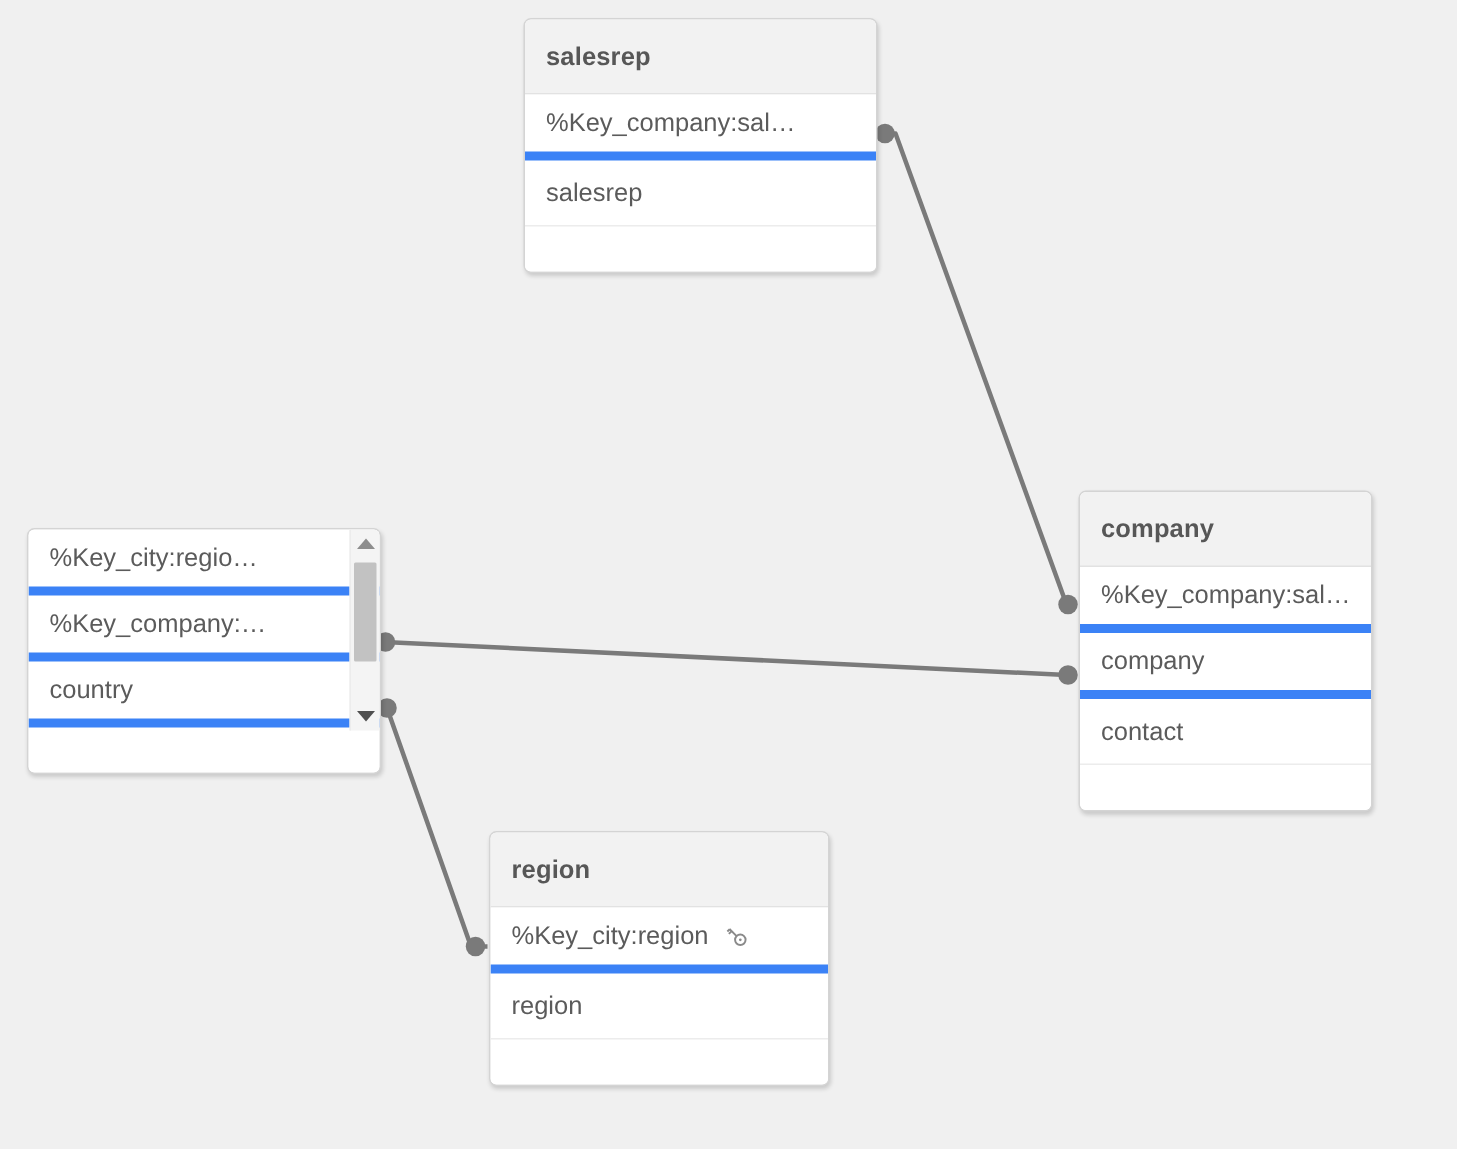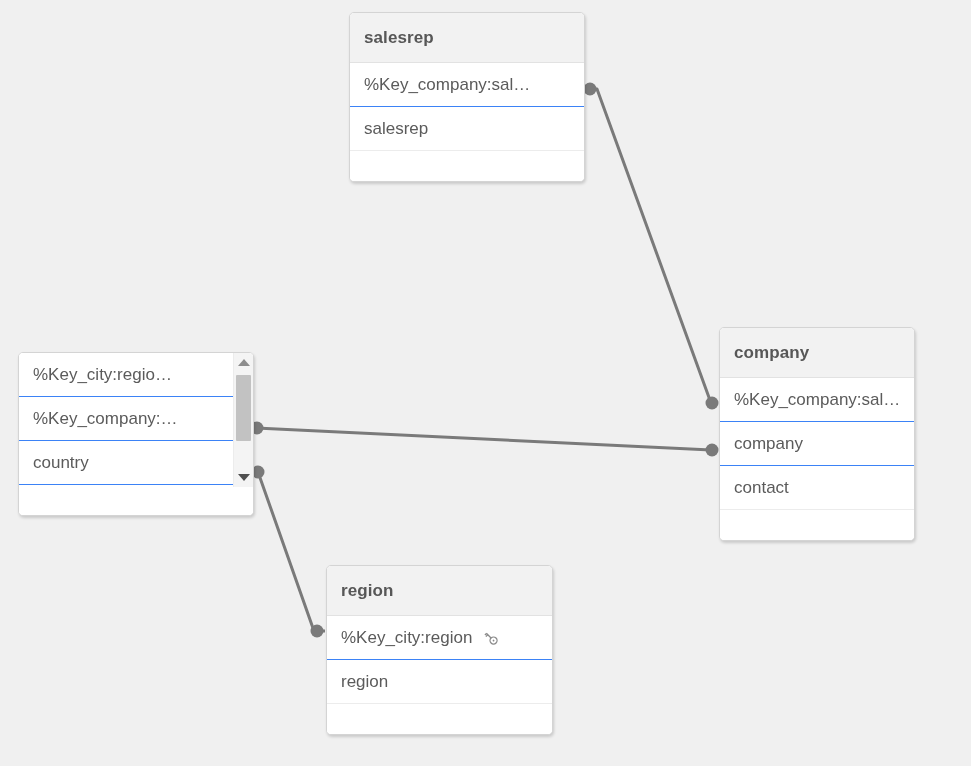--- a/index.html
+++ b/index.html
@@ -58,21 +58,21 @@
   .node-body {
     position: relative;
     background: #ffffff;
   }
   .field-row {
     height: 44px;
     line-height: 44px;
     padding: 0 10px 0 14px;
     font-size: 17px;
     color: #5b5b5b;
-    border-bottom: 1px solid #3b82f6;
+    border-bottom: 6px solid #3b82f6;
     white-space: nowrap;
     overflow: hidden;
     box-sizing: border-box;
     display: flex;
     align-items: center;
   }
   .field-row:last-child { border-bottom: 1px solid #ececec; }
   .field-label {
     overflow: hidden;
     text-overflow: clip;
@@ -183,21 +183,21 @@
             <span class="field-label">country</span>
           </div>
           <div class="vscroll" style="top: 0px; height: 134px;">
             <div class="arrow arrow-up"></div>
             <div class="thumb" style="top: 22px; height: 66px;"></div>
             <div class="arrow arrow-down"></div>
           </div>
         </div>
         <div class="node-footer"></div>
       </div>
-      <div class="node" style="left: 326px; top: 554px; width: 227px; margin-top: 11px;">
+      <div class="node" style="left: 326px; top: 554px; width: 227px;">
         <div class="node-header">region</div>
         <div class="node-body">
           <div class="field-row">
             <span class="field-label">%Key_city:region</span>
             <span class="key-icon">
               <svg width="18" height="18" viewBox="0 0 18 18" xmlns="http://www.w3.org/2000/svg">
                 <g transform="rotate(45 9 9)" fill="none" stroke="#8a8a8a" stroke-width="1.3">
                   <circle cx="12.6" cy="9" r="3.5"></circle>
                   <circle cx="12.6" cy="9" r="0.9" fill="#8a8a8a" stroke="none"></circle>
                   <path d="M9.1 9 H2.4"></path>

